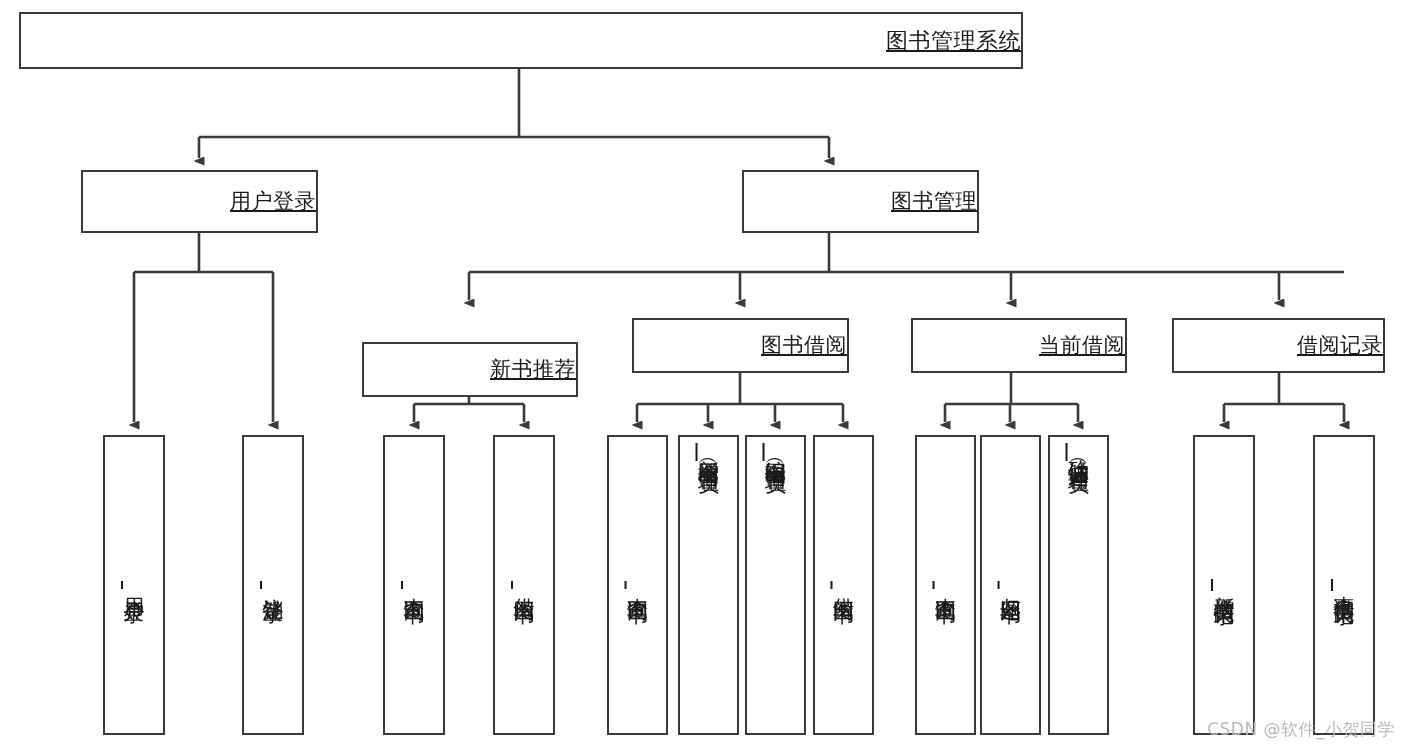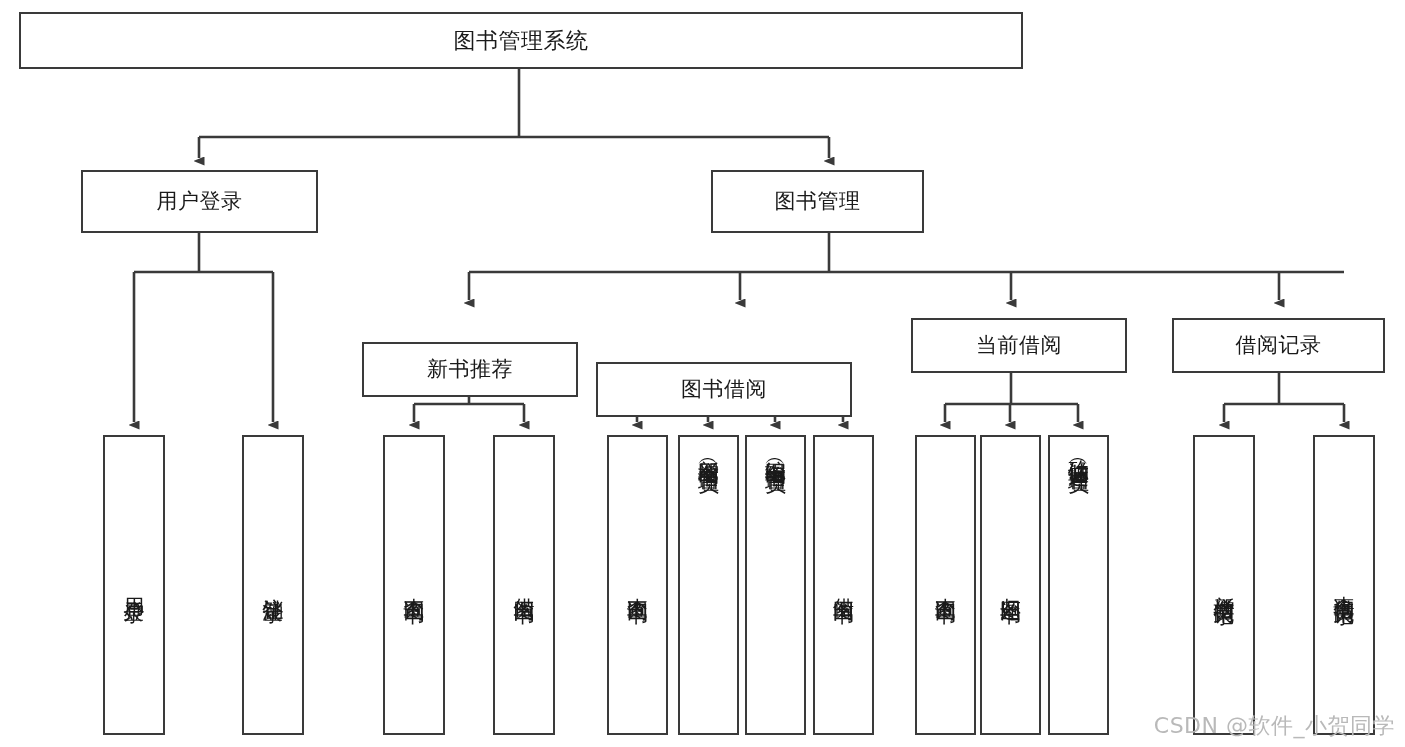--- a/index.html
+++ b/index.html
@@ -25,22 +25,23 @@
     height: 747px;
     pointer-events: none;
   }
   .node {
     position: absolute;
     box-sizing: border-box;
     background: #ffffff;
     border: 2px solid #3a3a3a;
     display: flex;
     align-items: center;
-    justify-content: center;
+    justify-content: flex-end;
     color: #1a1a1a;
+    text-decoration: underline;
   }
   .node-label {
     display: block;
     text-align: center;
     line-height: 1.18;
     white-space: nowrap;
   }
   .node.horizontal .node-label {
     font-size: 21px;
     letter-spacing: 0.5px;
@@ -63,21 +64,21 @@
     margin: 0 auto;
   }
   .node.vertical.centered {
     align-items: center;
     padding-top: 0;
   }
   #watermark {
     position: absolute;
     right: 10px;
     bottom: 6px;
-    font-size: 22px;
+    font-size: 17px;
     color: #b9b9b9;
     letter-spacing: 0.5px;
     white-space: nowrap;
     font-family: "DejaVu Sans", "Liberation Sans", sans-serif;
   }
 </style>
 </head>
 <body>
 
 <div id="diagram-root">
@@ -139,28 +140,28 @@
     </g>
   </svg>
 
   <div class="node root" style="left:19px; top:12px; width:1004px; height:57px;">
     <span class="node-label">图书管理系统</span>
   </div>
 
   <div class="node horizontal" style="left:81px; top:170px; width:237px; height:63px;">
     <span class="node-label">用户登录</span>
   </div>
-  <div class="node horizontal" style="left:711px; top:170px; width:213px; height:63px;">
+  <div class="node horizontal" style="left:742px; top:170px; width:237px; height:63px;">
     <span class="node-label">图书管理</span>
   </div>
 
   <div class="node horizontal" style="left:362px; top:318px; width:216px; height:55px;margin-top:24px;">
     <span class="node-label">新书推荐</span>
   </div>
-  <div class="node horizontal" style="left:596px; top:318px; width:256px; height:55px;margin-top:44px;">
+  <div class="node horizontal" style="left:632px; top:318px; width:217px; height:55px;">
     <span class="node-label">图书借阅</span>
   </div>
   <div class="node horizontal" style="left:902px; top:318px; width:216px; height:55px;margin-left:9px;">
     <span class="node-label">当前借阅</span>
   </div>
   <div class="node horizontal" style="left:1172px; top:318px; width:213px; height:55px;">
     <span class="node-label">借阅记录</span>
   </div>
 
   <div class="node vertical centered" style="left:103px; top:435px; width:62px; height:300px;">

